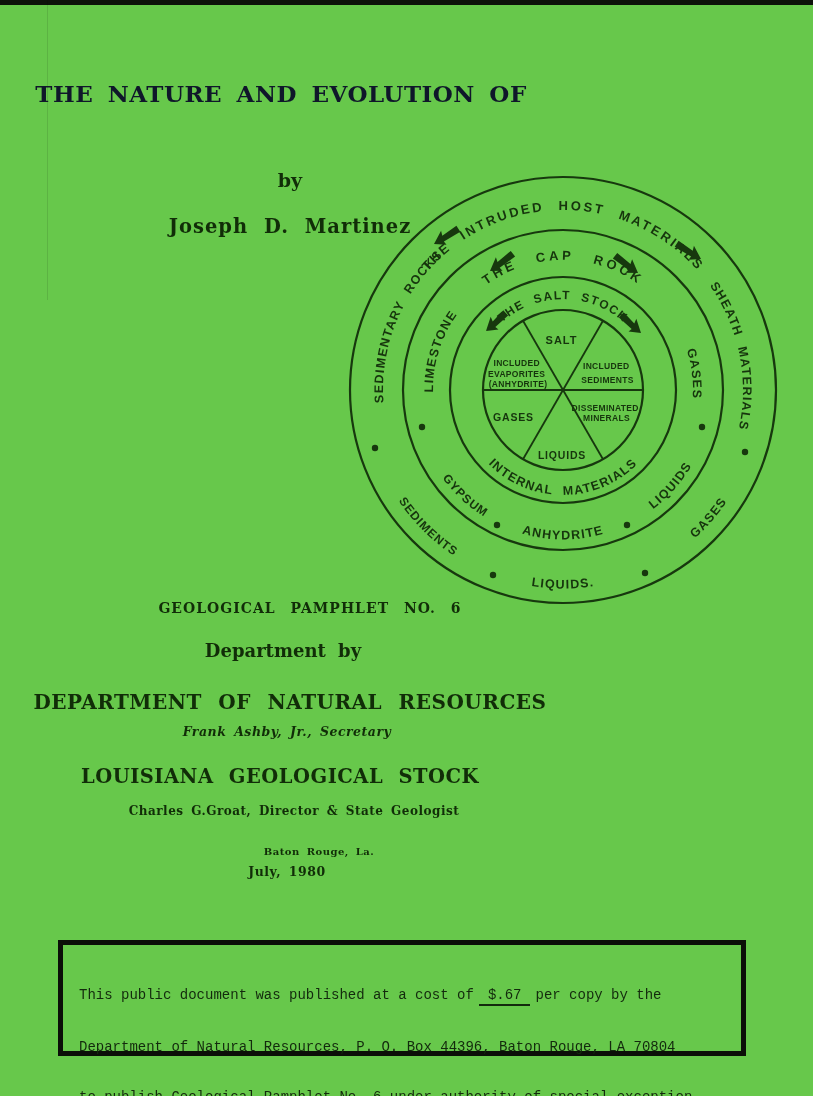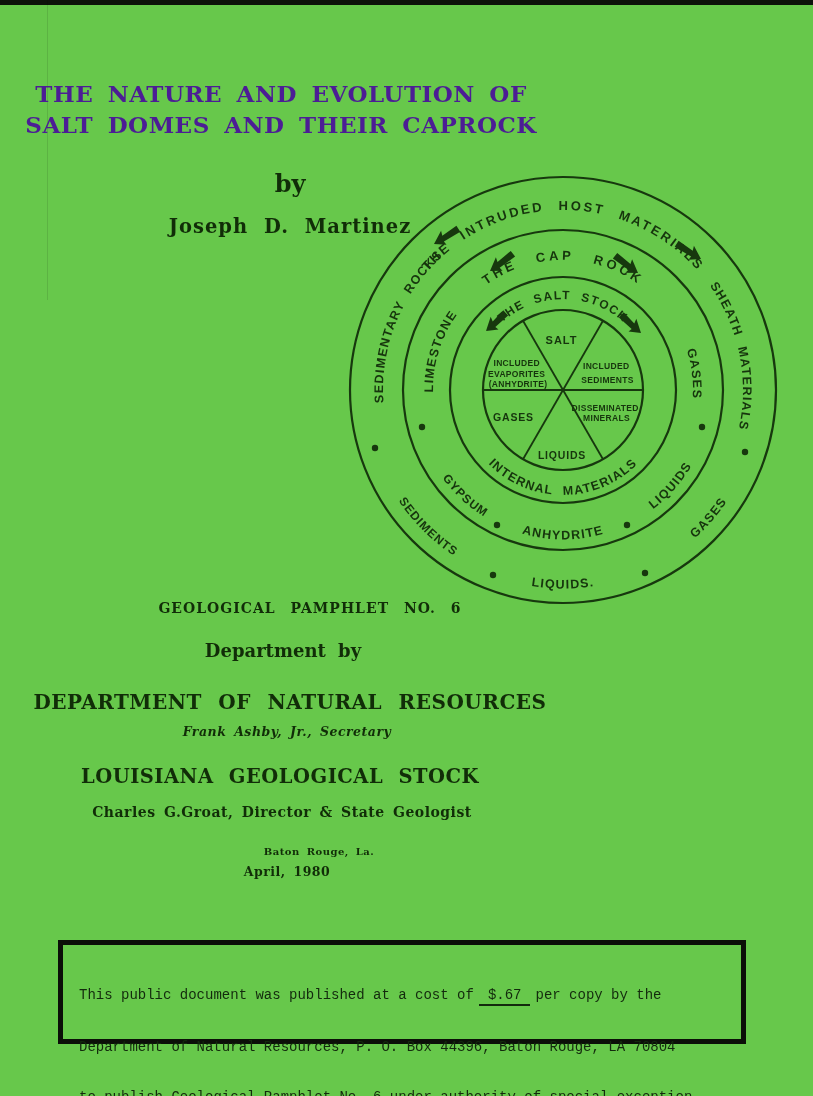--- a/index.html
+++ b/index.html
@@ -18,35 +18,35 @@
   .crease{
     position:absolute;left:47px;top:0;width:1px;height:300px;
     background:rgba(0,0,0,0.10);
   }
   
   .tb{position:absolute;text-align:center;font-weight:bold;}
   .title-block{
     left:0;top:78px;width:562px;
     font-size:23px;line-height:31px;
     letter-spacing:0.5px;word-spacing:6px;
-    color:#4c1d95;
-  }
-  .byline{left:0;top:169px;width:580px;font-size:24px;}
+    color:#0f172a;
+  }
+  .byline{left:0;top:169px;width:580px;font-size:19px;}
   .author{left:0;top:215px;width:580px;font-size:19.5px;letter-spacing:1px;word-spacing:8px;}
   .pamphlet{left:12px;top:600px;width:596px;font-size:14px;letter-spacing:1px;word-spacing:9px;}
   .published-by{left:0;top:640px;width:566px;font-size:18px;word-spacing:6px;}
   .department{left:0;top:690px;width:580px;font-size:20px;letter-spacing:0.5px;word-spacing:9px;}
   .secretary{left:0;top:724px;width:574px;font-size:12.5px;letter-spacing:0.5px;word-spacing:3px;font-style:italic;}
   .survey{left:0;top:765px;width:560px;font-size:19.5px;letter-spacing:0.5px;word-spacing:8px;}
-  .director{left:0;top:804px;width:564px;font-size:14px;letter-spacing:0.5px;word-spacing:3px;}
+  .director{left:0;top:804px;width:564px;font-size:12px;letter-spacing:0.5px;word-spacing:3px;padding-left:12px;}
   .city{left:0;top:846px;width:574px;font-size:10px;letter-spacing:0.5px;word-spacing:3px;margin-left:32px;}
   .pubdate{left:0;top:864px;width:574px;font-size:12.5px;letter-spacing:0.5px;word-spacing:3px;}
   
   .notice-box{
-    position:absolute;left:58px;top:940px;width:688px;height:104px;
+    position:absolute;left:58px;top:940px;width:688px;height:116px;
     box-sizing:border-box;
     border:5px solid #0b0f08;
     padding:9px 0 0 16px;
     font-family:"Liberation Mono", monospace;
     font-size:14px;line-height:16.6px;
     color:#132a0d;
     white-space:pre;
   }
   .cost{
     display:inline-block;
@@ -68,21 +68,20 @@
   .pie-salt{font-size:11px;letter-spacing:1px;}
 </style>
 </head>
 <body>
 
 <div class="top-edge"></div>
 <div class="crease"></div>
 
 <div class="tb title-block">
   <div>THE NATURE AND EVOLUTION OF</div>
-  <div>SALT DOMES AND THEIR CAPROCK</div>
 </div>
 <div class="tb byline">by</div>
 <div class="tb author">Joseph D. Martinez</div>
 
 <svg class="diagram" width="450" height="450" viewBox="0 0 450 450">
   <defs>
     <path id="tO" d="M59.9,299.1 A180,180 0 1 1 386.1,299.1"></path>
     <path id="tC" d="M105.2,277.9 A130,130 0 1 1 340.8,277.9"></path>
     <path id="tS" d="M140.5,261.5 A91,91 0 1 1 305.5,261.5"></path>
     <path id="bO" d="M25.8,205.7 A198,198 0 1 0 420.2,205.7"></path>
@@ -189,21 +188,21 @@
   </g>
 </svg>
 
 <div class="tb pamphlet">GEOLOGICAL PAMPHLET NO. 6</div>
 <div class="tb published-by">Department by</div>
 <div class="tb department">DEPARTMENT OF NATURAL RESOURCES</div>
 <div class="tb secretary">Frank Ashby, Jr., Secretary</div>
 <div class="tb survey">LOUISIANA GEOLOGICAL STOCK</div>
 <div class="tb director">Charles G.Groat, Director &amp; State Geologist</div>
 <div class="tb city">Baton Rouge, La.</div>
-<div class="tb pubdate">April, 1980</div>
+<div class="tb pubdate">July, 1980</div>
 
 <div class="notice-box">
   <div><span>This public document was published at a cost of</span><span class="cost">$.67</span><span>per copy by the</span></div>
   <div>Department of Natural Resources, P. O. Box 44396, Baton Rouge, LA 70804</div>
   <div>to publish Geological Pamphlet No. 6 under authority of special exception</div>
   
   
   
 </div>
 

